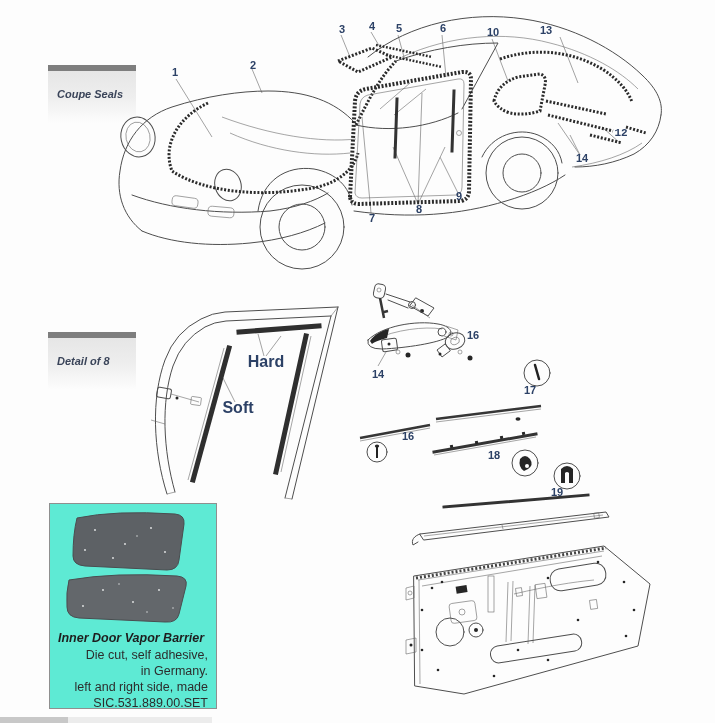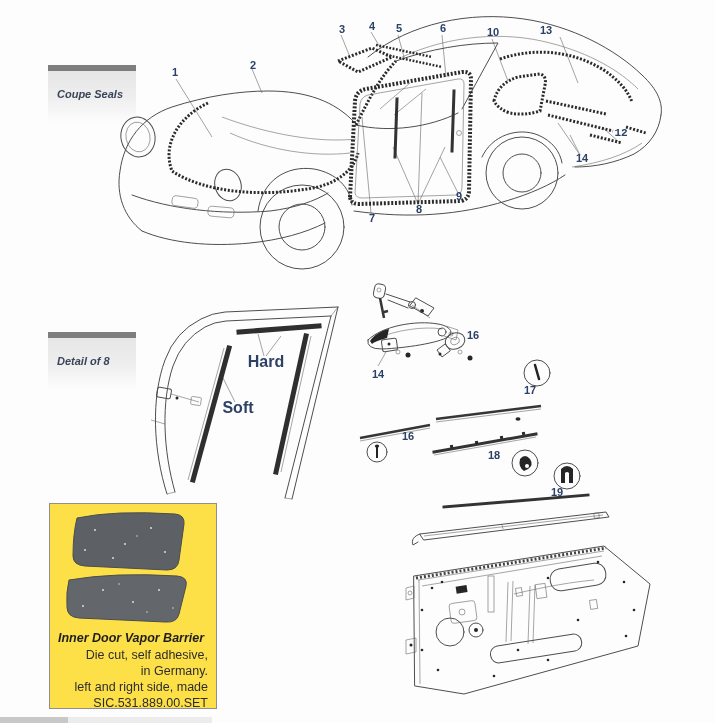--- a/index.html
+++ b/index.html
@@ -23,21 +23,21 @@
   .dlabel{position:absolute;transform:translate(-50%,-50%);
           font-weight:bold;font-size:16px;color:#2c4166;}
   
   .hdr{position:absolute;left:48px;width:88px;margin-top:24px;}
   .hbar{height:6px;background:#7e7e7e;}
   .hbox{height:52px;background:linear-gradient(180deg,#e6e6e6 0%,#eeeeee 50%,#fdfdfd 100%);
         padding:13px 0 0 9px;box-sizing:border-box;}
   .htxt{font-style:italic;font-weight:bold;font-size:11px;color:#3a4459;white-space:nowrap;}
   
   .infobox{position:absolute;left:49px;top:503px;width:168px;height:206px;
-           border:1px solid #8f8f8f;background:#fde047;box-sizing:border-box;}
+           border:1px solid #8f8f8f;background:#5eead4;box-sizing:border-box;}
   .photo{display:block;margin:6px auto 0;position:static;}
   .ib-title{font-style:italic;font-weight:bold;font-size:12.5px;color:#1e1e1e;
             margin:3px 8px 2px;white-space:nowrap;}
   .ib-line{font-size:12.5px;color:#2d2d2d;margin:0 8px;line-height:16px;white-space:nowrap;text-align:right;}
   
   .bbar1{position:absolute;left:0;top:717px;width:68px;height:6px;background:#c8c8c8;}
   .bbar2{position:absolute;left:68px;top:717px;width:144px;height:6px;background:#ececec;}
 </style>
 </head>
 <body>

